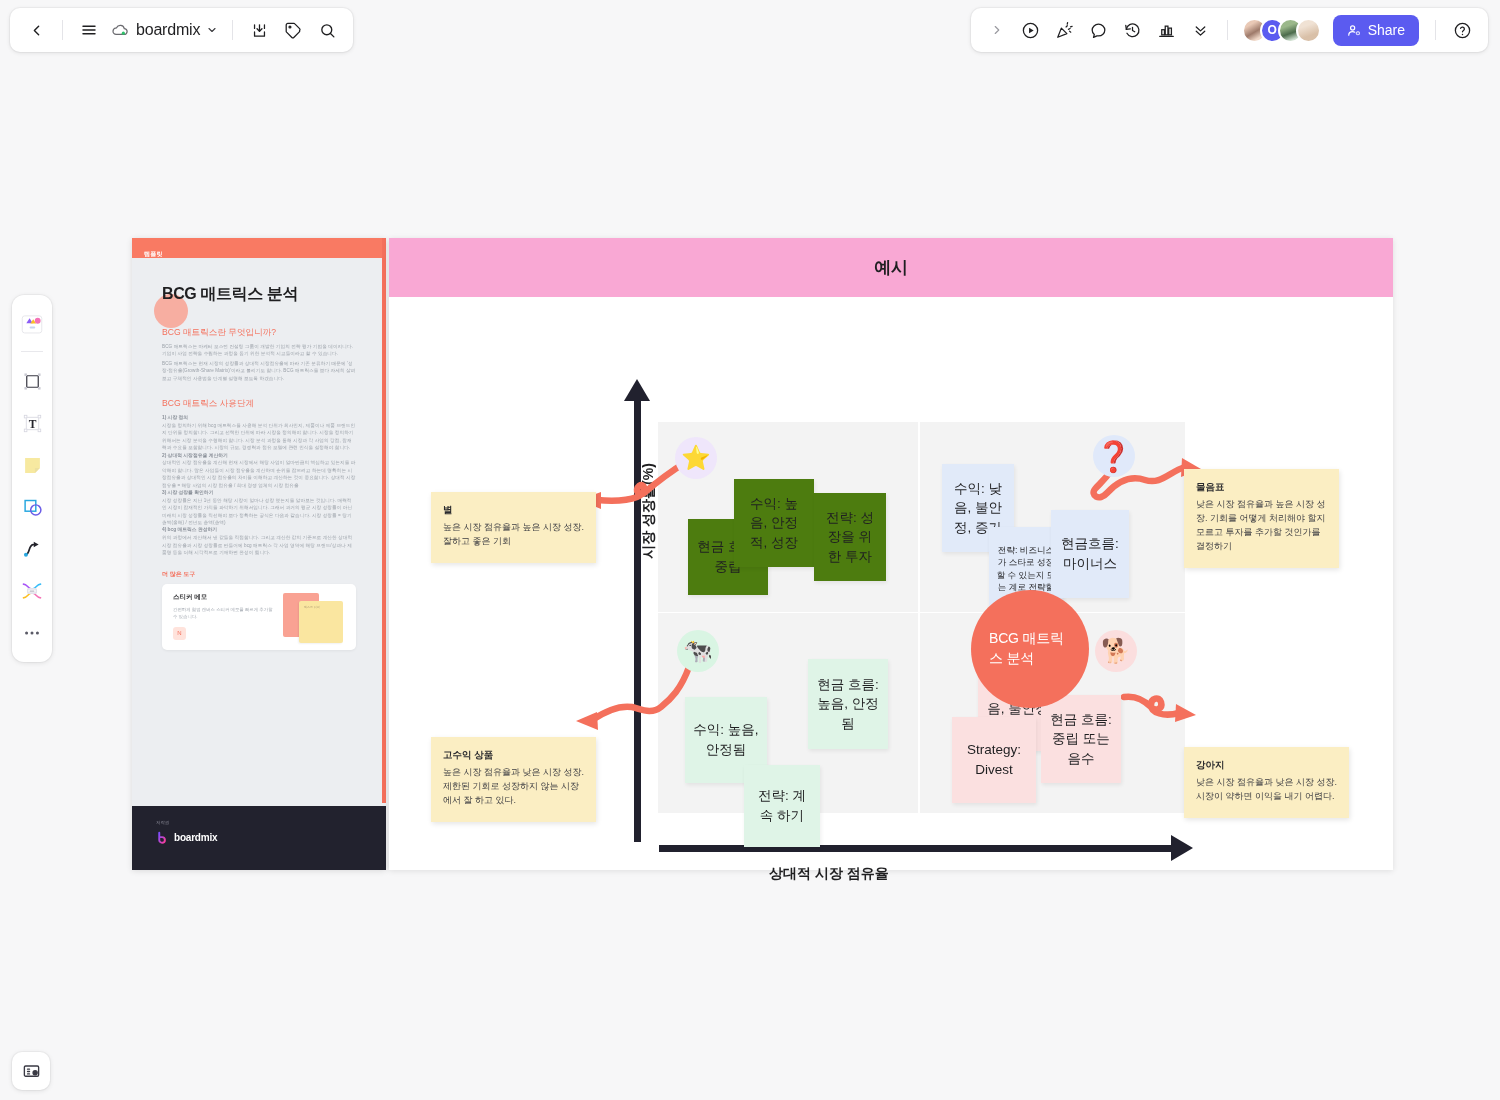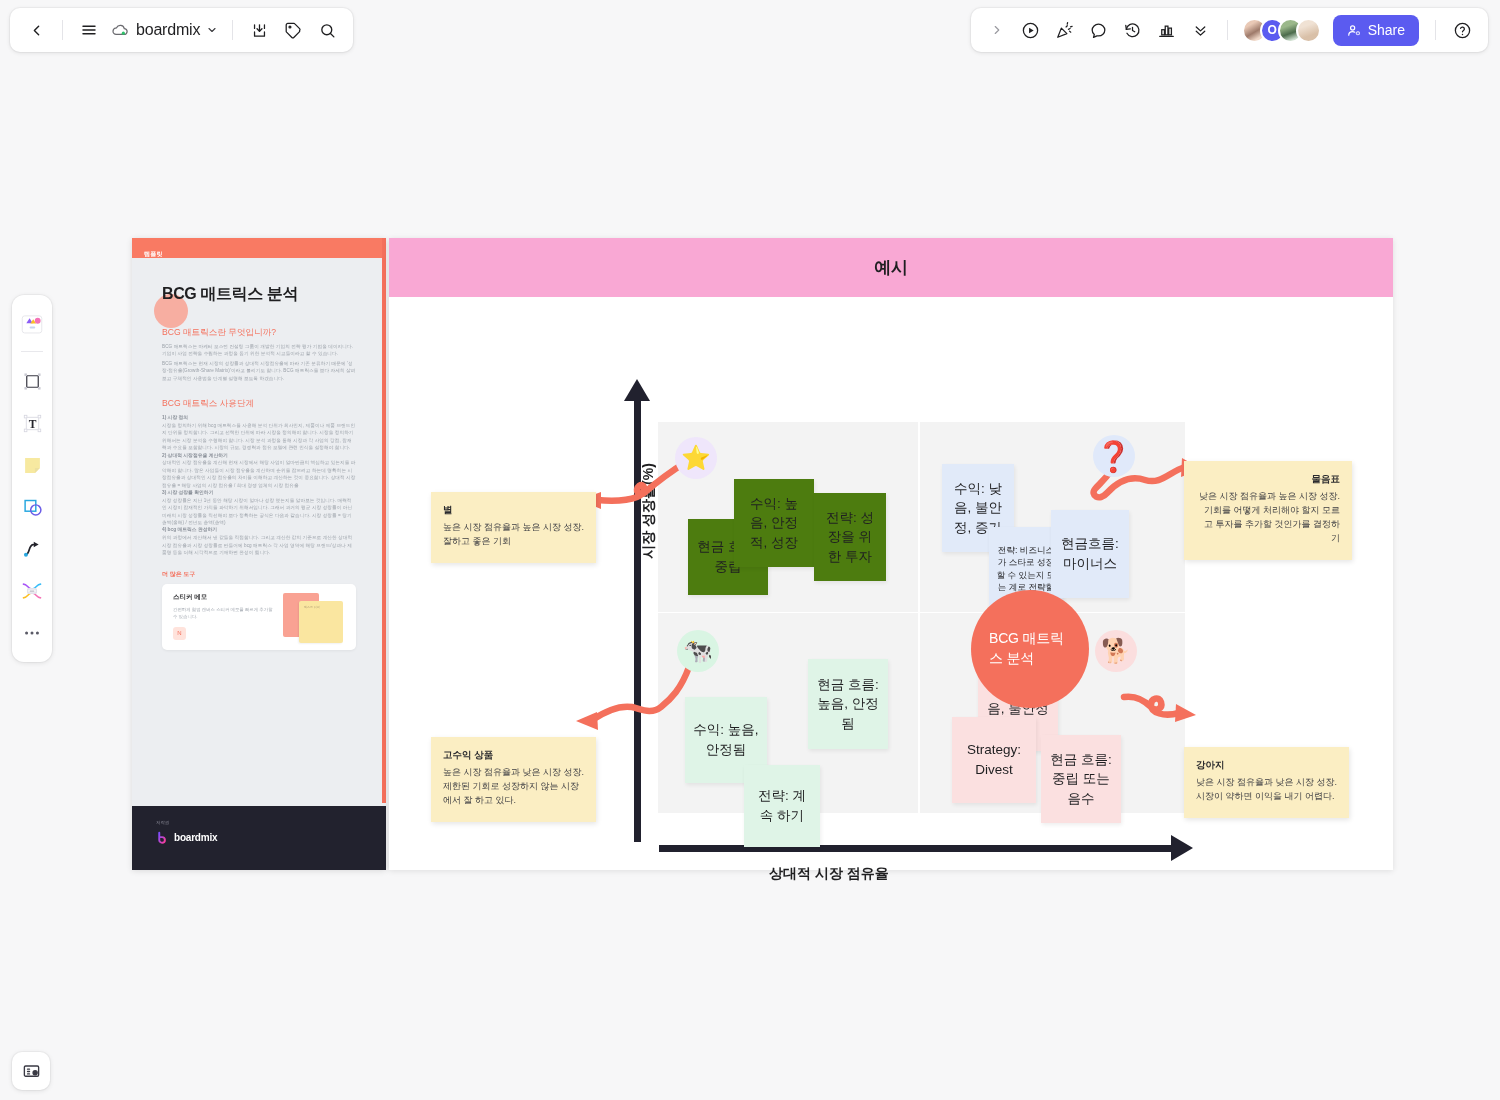--- a/index.html
+++ b/index.html
@@ -468,21 +468,21 @@
         <div class="yd">높은 시장 점유율과 높은 시장 성장. 잘하고 좋은 기회</div>
       </div>
 
       <div class="badge b-quest">
         <span>❓</span>
       </div>
       <div class="note blue" style="left:553px; top:167px; width:72px; height:88px;">수익: 낮음, 불안정, 증가</div>
       <div class="note blue" style="left:600px; top:230px; width:74px; height:96px; font-size:8.6px; padding:8px 7px;">전략: 비즈니스가 스타로 성장할 수 있는지 또는 계로 전략할 것인지 분석</div>
       <div class="note blue" style="left:662px; top:213px; width:78px; height:88px;">현금흐름: 마이너스</div>
 
-      <div class="ycard" style="left:795px; top:164px; width:168px;text-align:right;">
+      <div class="ycard" style="left:795px; top:172px; width:155px;">
         <div class="yt">물음표</div>
         <div class="yd">낮은 시장 점유율과 높은 시장 성장. 기회를 어떻게 처리해야 할지 모르고 투자를 추가할 것인가를 결정하기</div>
       </div>
 
       <div class="badge b-cow">
         <span>🐄</span>
       </div>
       <div class="note green" style="left:296px; top:400px; width:82px; height:86px;">수익: 높음, 안정됨</div>
       <div class="note green" style="left:355px; top:430px; width:76px; height:82px;margin-top:38px;">전략: 계속 하기</div>
       <div class="note green" style="left:419px; top:362px; width:80px; height:90px;">현금 흐름: 높음, 안정됨</div>
@@ -490,21 +490,21 @@
       <div class="ycard" style="left:42px; top:440px; width:165px;">
         <div class="yt">고수익 상품</div>
         <div class="yd">높은 시장 점유율과 낮은 시장 성장. 제한된 기회로 성장하지 않는 시장에서 잘 하고 있다.</div>
       </div>
 
       <div class="badge b-dog">
         <span>🐕</span>
       </div>
       <div class="note pink" style="left:589px; top:370px; width:80px; height:84px;">수익: 낮음, 불안정함</div>
       <div class="note pink" style="left:563px; top:420px; width:84px; height:86px;">Strategy: Divest</div>
-      <div class="note pink" style="left:652px; top:398px; width:80px; height:88px;margin-top:40px;">현금 흐름: 중립 또는 음수</div>
+      <div class="note pink" style="left:652px; top:398px; width:80px; height:88px;">현금 흐름: 중립 또는 음수</div>
 
       <div class="ycard" style="left:795px; top:450px; width:165px;">
         <div class="yt">강아지</div>
         <div class="yd">낮은 시장 점유율과 낮은 시장 성장. 시장이 약하면 이익을 내기 어렵다.</div>
       </div>
 
       <div class="center-circle">
         <span>BCG 매트릭스 분석</span>
       </div>
 

